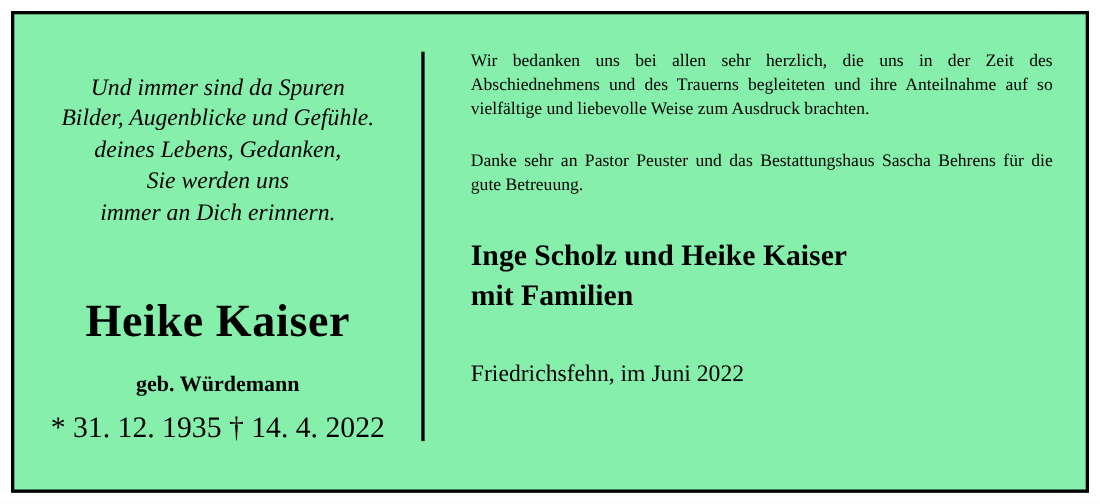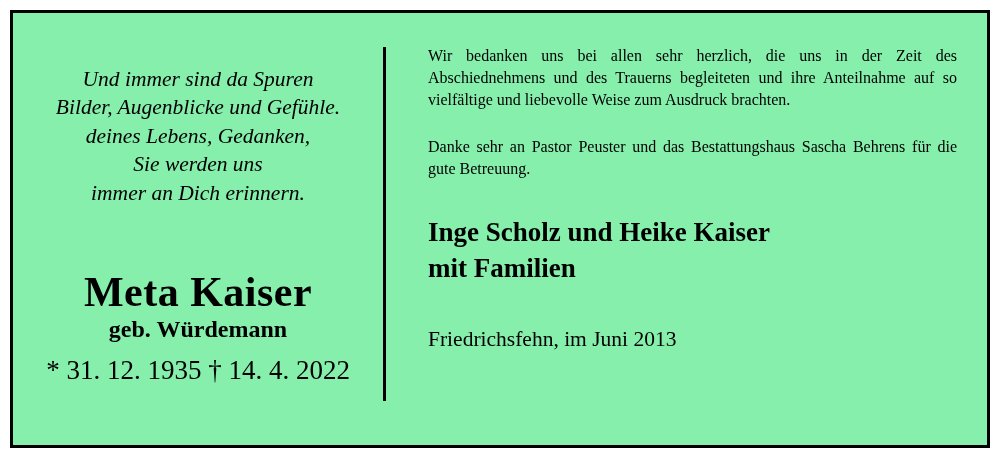--- a/index.html
+++ b/index.html
@@ -66,23 +66,23 @@
   .name-block {
     margin-top: 62px;
   }
   .name {
     font-size: 42px;
     font-weight: bold;
     letter-spacing: 0.5px;
     line-height: 1.1;
   }
   .maiden {
-    font-size: 24px;
+    font-size: 20px;
     font-weight: bold;
-    margin-top: 1px;
+    margin-top: 23px;
   }
   .dates {
     font-size: 27px;
     font-weight: normal;
     margin-top: 12px;
     white-space: nowrap;
   }
 
   .para {
     font-size: 16px;
@@ -114,32 +114,32 @@
     <div class="left-col">
       <div class="verse">
         <div>Und immer sind da Spuren</div>
         <div>Bilder, Augenblicke und Gefühle.</div>
         <div>deines Lebens, Gedanken,</div>
         <div>Sie werden uns</div>
         <div>immer an Dich erinnern.</div>
       </div>
 
       <div class="name-block">
-        <div class="name">Meta Kaiser</div>
+        <div class="name">Heike Kaiser</div>
         <div class="maiden">geb. Würdemann</div>
         <div class="dates">* 31. 12. 1935  † 14. 4. 2022</div>
       </div>
     </div>
 
     <div class="divider"></div>
 
     <div class="right-col">
       <p class="para">Wir bedanken uns bei allen sehr herzlich, die uns in der Zeit des Abschiednehmens und des Trauerns begleiteten und ihre Anteilnahme auf so vielfältige und liebevolle Weise zum Ausdruck brachten.</p>
       <p class="para thanks">Danke sehr an Pastor Peuster und das Bestattungshaus Sascha Behrens für die gute Betreuung.</p>
       <div class="signers">
         <div>Inge Scholz und Heike Kaiser</div>
         <div>mit Familien</div>
       </div>
-      <div class="place">Friedrichsfehn, im Juni 2013</div>
+      <div class="place">Friedrichsfehn, im Juni 2022</div>
     </div>
 
   </div>
 </div>
 
 </body></html>

